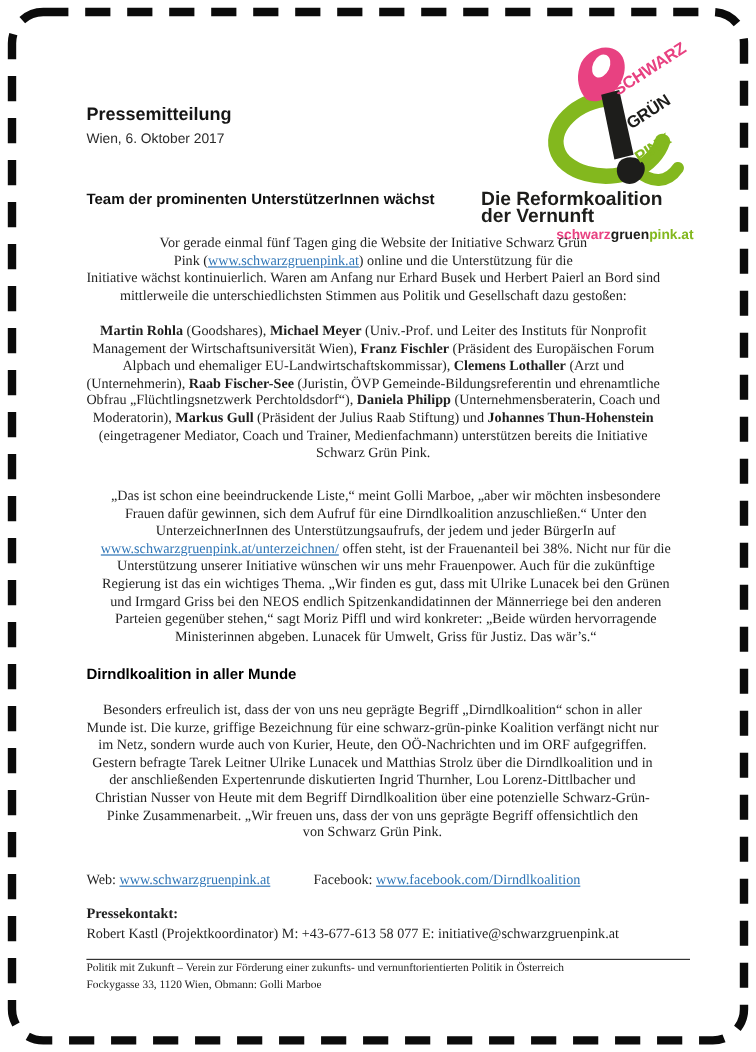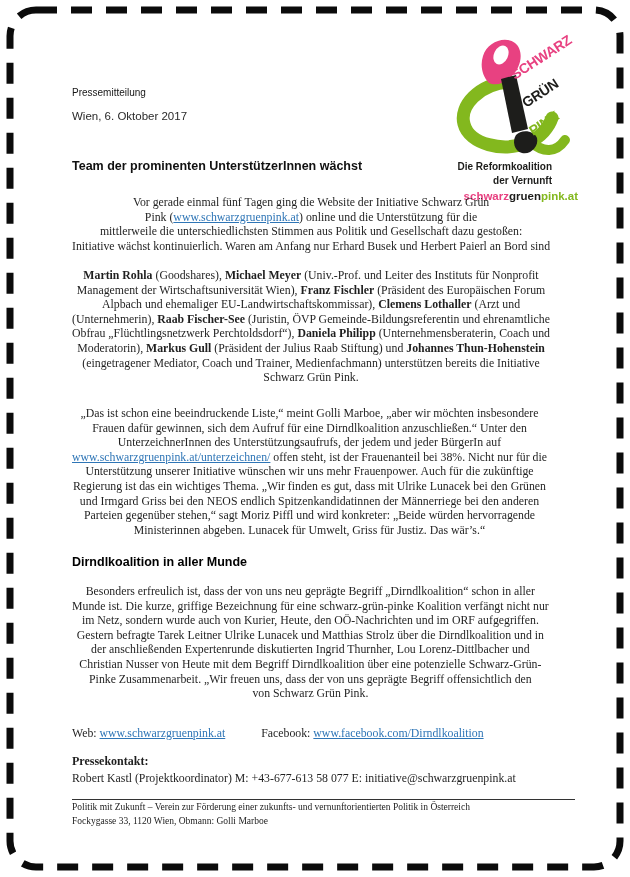--- a/index.html
+++ b/index.html
@@ -1,37 +1,37 @@
 <!DOCTYPE html>
 <html><head>
 <meta charset="utf-8">
 <style>
   html,body{margin:0;padding:0;background:#fff;}
   .page{position:relative;width:630px;height:877px;background:#fff;overflow:hidden;
         font-family:"Liberation Serif", serif;color:#1f1f1f;}
   .border-svg{position:absolute;left:0;top:0;}
   .abs{position:absolute;}
   .sans{font-family:"Liberation Sans", sans-serif;}
-  .doc-label{left:72px;top:87px;font-weight:normal;font-size:10px;color:#161616;}
+  .doc-label{left:72px;top:87px;font-weight:bold;font-size:15px;color:#161616;}
   .dateline{left:72px;top:110px;font-size:11.5px;color:#2a2a2a;}
   .h1{left:72px;top:159px;font-weight:bold;font-size:12.5px;color:#111;}
   .h2{left:72px;top:555px;font-weight:bold;font-size:12.5px;color:#000000;}
   .para{left:72px;font-size:11.8px;line-height:14.6px;}
   .para .tl{white-space:nowrap;text-align:center;}
-  .p1{top:195px;} .p2{top:268px;} .p3{top:406px;} .p4{top:584px;}
+  .p1{top:195px;} .p2{top:268px;} .p3{top:406px;margin-left:12px;} .p4{top:584px;}
   .links-row{top:726px;}
   .b{font-weight:bold;}
   a.lnk{color:#2e75b6;text-decoration:underline;cursor:pointer;}
   .gap{display:inline-block;width:36px;}
   .contact-label{left:72px;top:754px;font-weight:bold;font-size:12px;}
   .contact-line{left:72px;top:771px;font-size:11.8px;text-align:right;}
   .rule{left:72px;top:799px;width:503px;height:1px;background:#333;}
   .footer{left:72px;top:801px;font-size:9.5px;line-height:13.5px;color:#222;}
-  .logo-tagline{right:78px;top:160px;text-align:right;font-weight:bold;
-                font-size:10px;line-height:13.5px;color:#1d1d1b;margin-left:37px;}
+  .logo-tagline{right:78px;top:160px;font-weight:bold;
+                font-size:16px;line-height:13.5px;color:#1d1d1b;margin-left:37px;}
   .logo-url{right:52px;top:190px;font-weight:bold;font-size:11.5px;}
   .logo-svg text{font-family:"Liberation Sans", sans-serif;font-weight:bold;
                  font-size:14px;letter-spacing:-0.3px;}
 </style>
 </head>
 <body>
 
 <div class="page">
 
   <svg class="border-svg" width="630" height="877" viewBox="0 0 630 877" aria-hidden="true">
@@ -63,22 +63,22 @@
 
   <div class="abs sans doc-label">Pressemitteilung</div>
   <div class="abs sans dateline">Wien, 6. Oktober 2017</div>
 
   <div class="abs sans h1">Team der prominenten UnterstützerInnen wächst</div>
   <div class="abs sans h2">Dirndlkoalition in aller Munde</div>
 
   <div class="abs para p1">
       <div class="tl"><span>Vor gerade einmal fünf Tagen ging die Website der Initiative Schwarz Grün</span></div>
       <div class="tl"><span>Pink (</span><a class="lnk">www.schwarzgruenpink.at</a><span>) online und die Unterstützung für die</span></div>
+      <div class="tl"><span>Initiative wächst kontinuierlich. Waren am Anfang nur Erhard Busek und Herbert Paierl an Bord sind</span></div>
       <div class="tl"><span>mittlerweile die unterschiedlichsten Stimmen aus Politik und Gesellschaft dazu gestoßen:</span></div>
-      <div class="tl"><span>Initiative wächst kontinuierlich. Waren am Anfang nur Erhard Busek und Herbert Paierl an Bord sind</span></div>
     </div>
   <div class="abs para p2">
       <div class="tl"><span class="b">Martin Rohla</span><span> (Goodshares), </span><span class="b">Michael Meyer</span><span> (Univ.-Prof. und Leiter des Instituts für Nonprofit</span></div>
       <div class="tl"><span>Management der Wirtschaftsuniversität Wien), </span><span class="b">Franz Fischler</span><span> (Präsident des Europäischen Forum</span></div>
       <div class="tl"><span>Alpbach und ehemaliger EU-Landwirtschaftskommissar), </span><span class="b">Clemens Lothaller</span><span> (Arzt und</span></div>
       <div class="tl"><span>(Unternehmerin), </span><span class="b">Raab Fischer-See</span><span> (Juristin, ÖVP Gemeinde-Bildungsreferentin und ehrenamtliche</span></div>
       <div class="tl"><span>Obfrau „Flüchtlingsnetzwerk Perchtoldsdorf“), </span><span class="b">Daniela Philipp</span><span> (Unternehmensberaterin, Coach und</span></div>
       <div class="tl"><span>Moderatorin), </span><span class="b">Markus Gull</span><span> (Präsident der Julius Raab Stiftung) und </span><span class="b">Johannes Thun-Hohenstein</span></div>
       <div class="tl"><span>(eingetragener Mediator, Coach und Trainer, Medienfachmann) unterstützen bereits die Initiative</span></div>
       <div class="tl"><span>Schwarz Grün Pink.</span></div>

